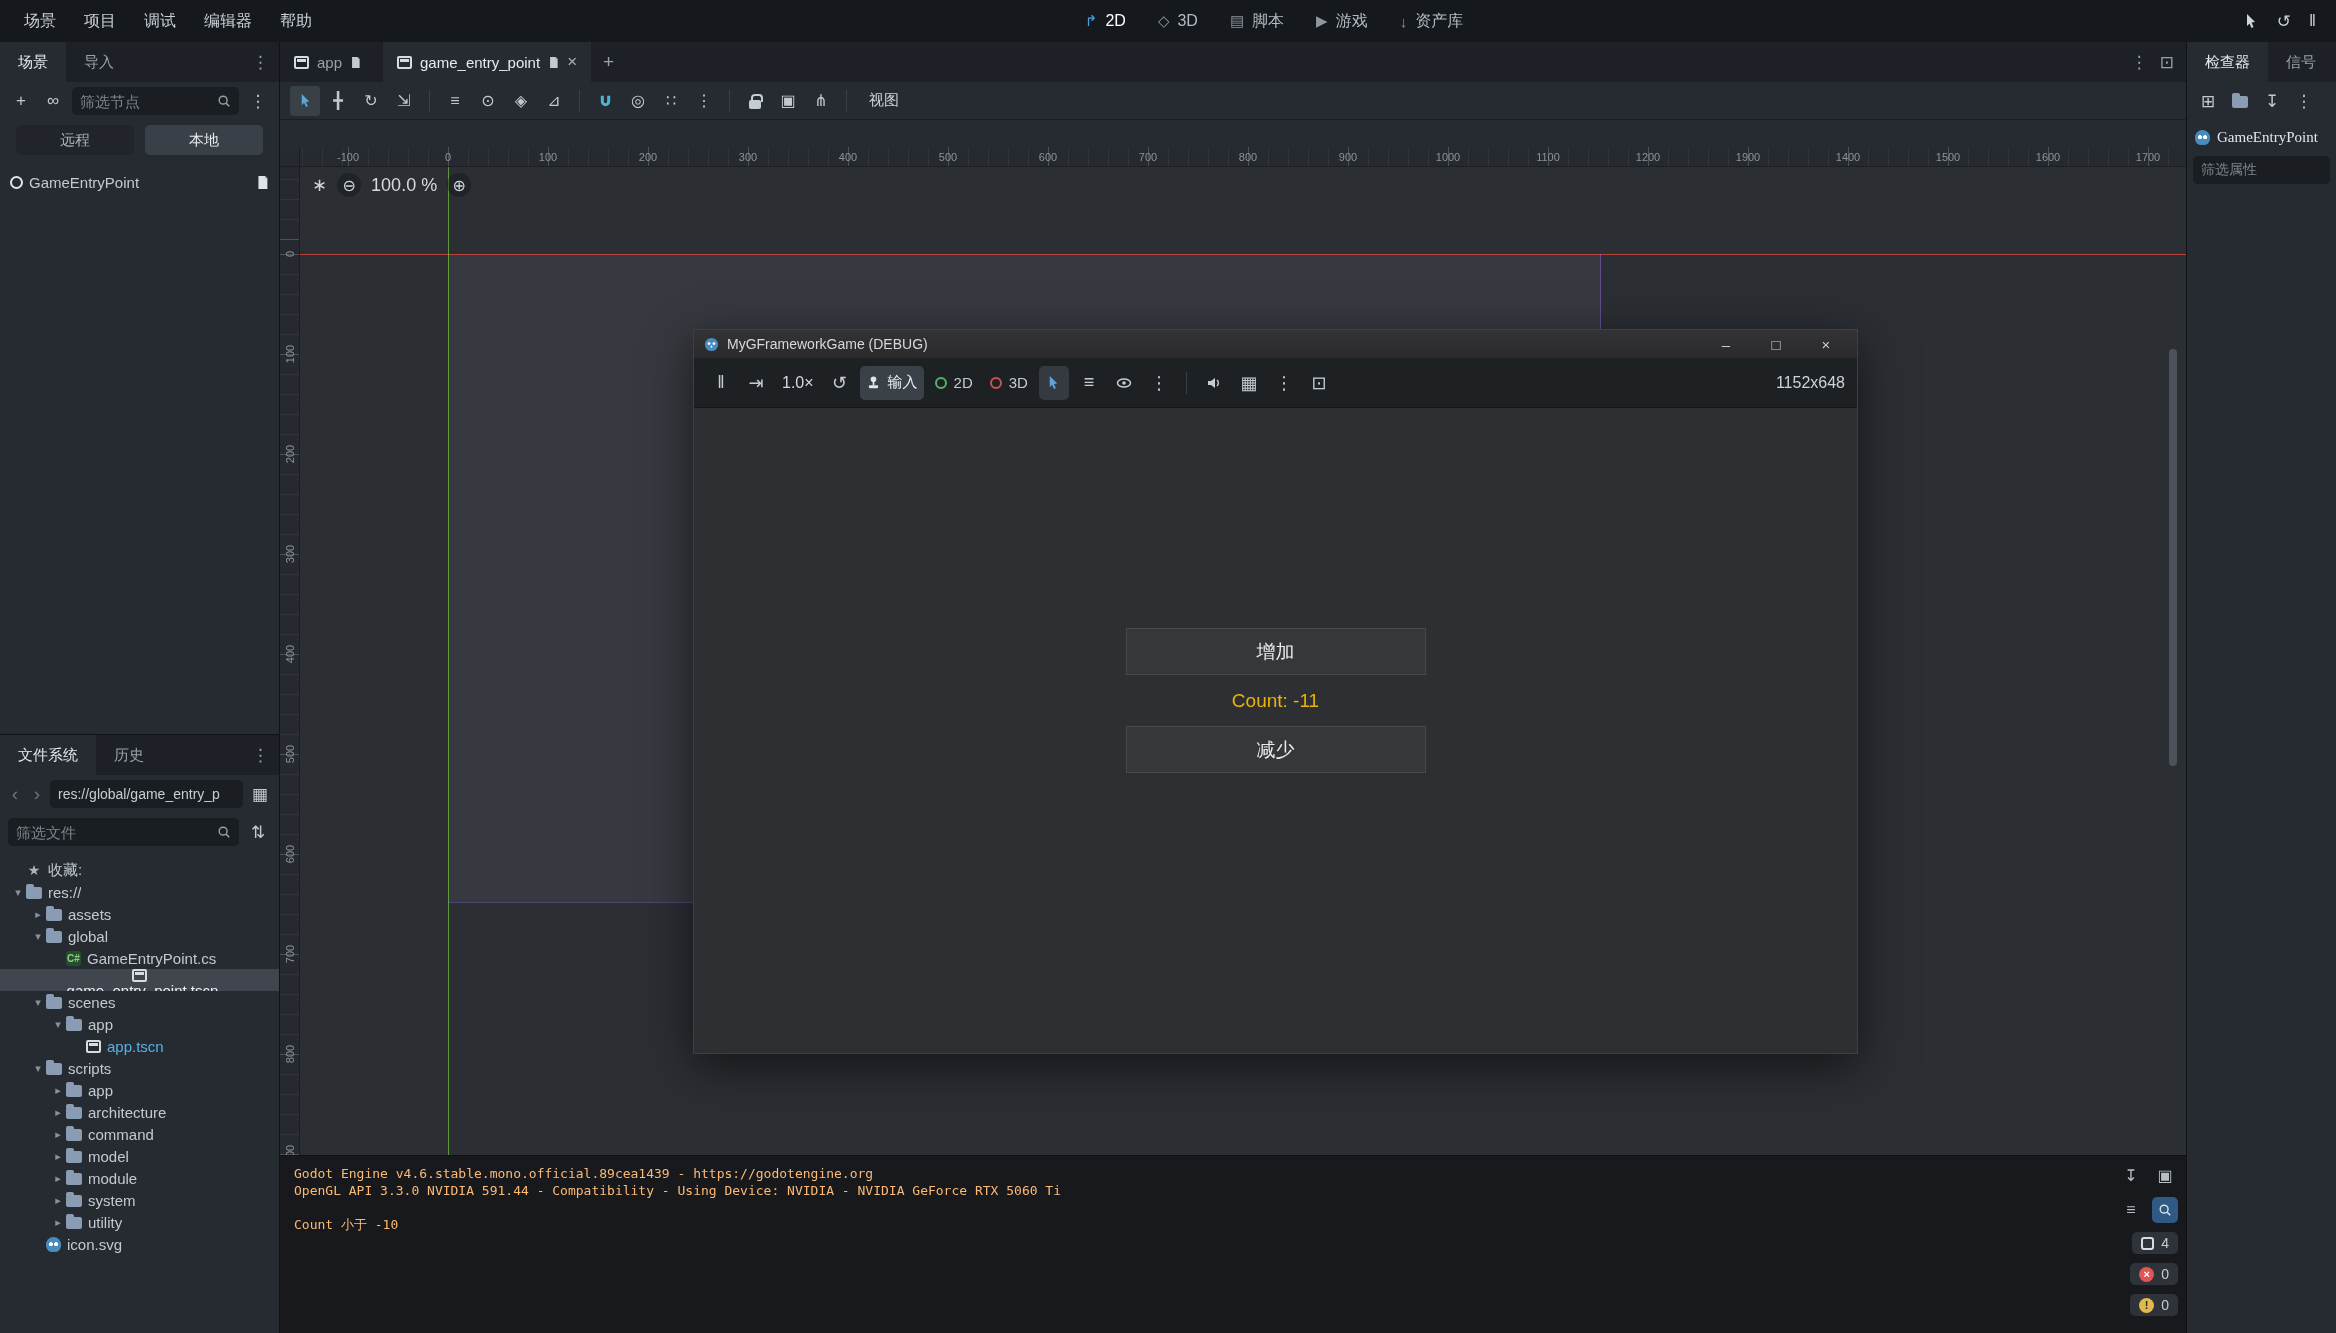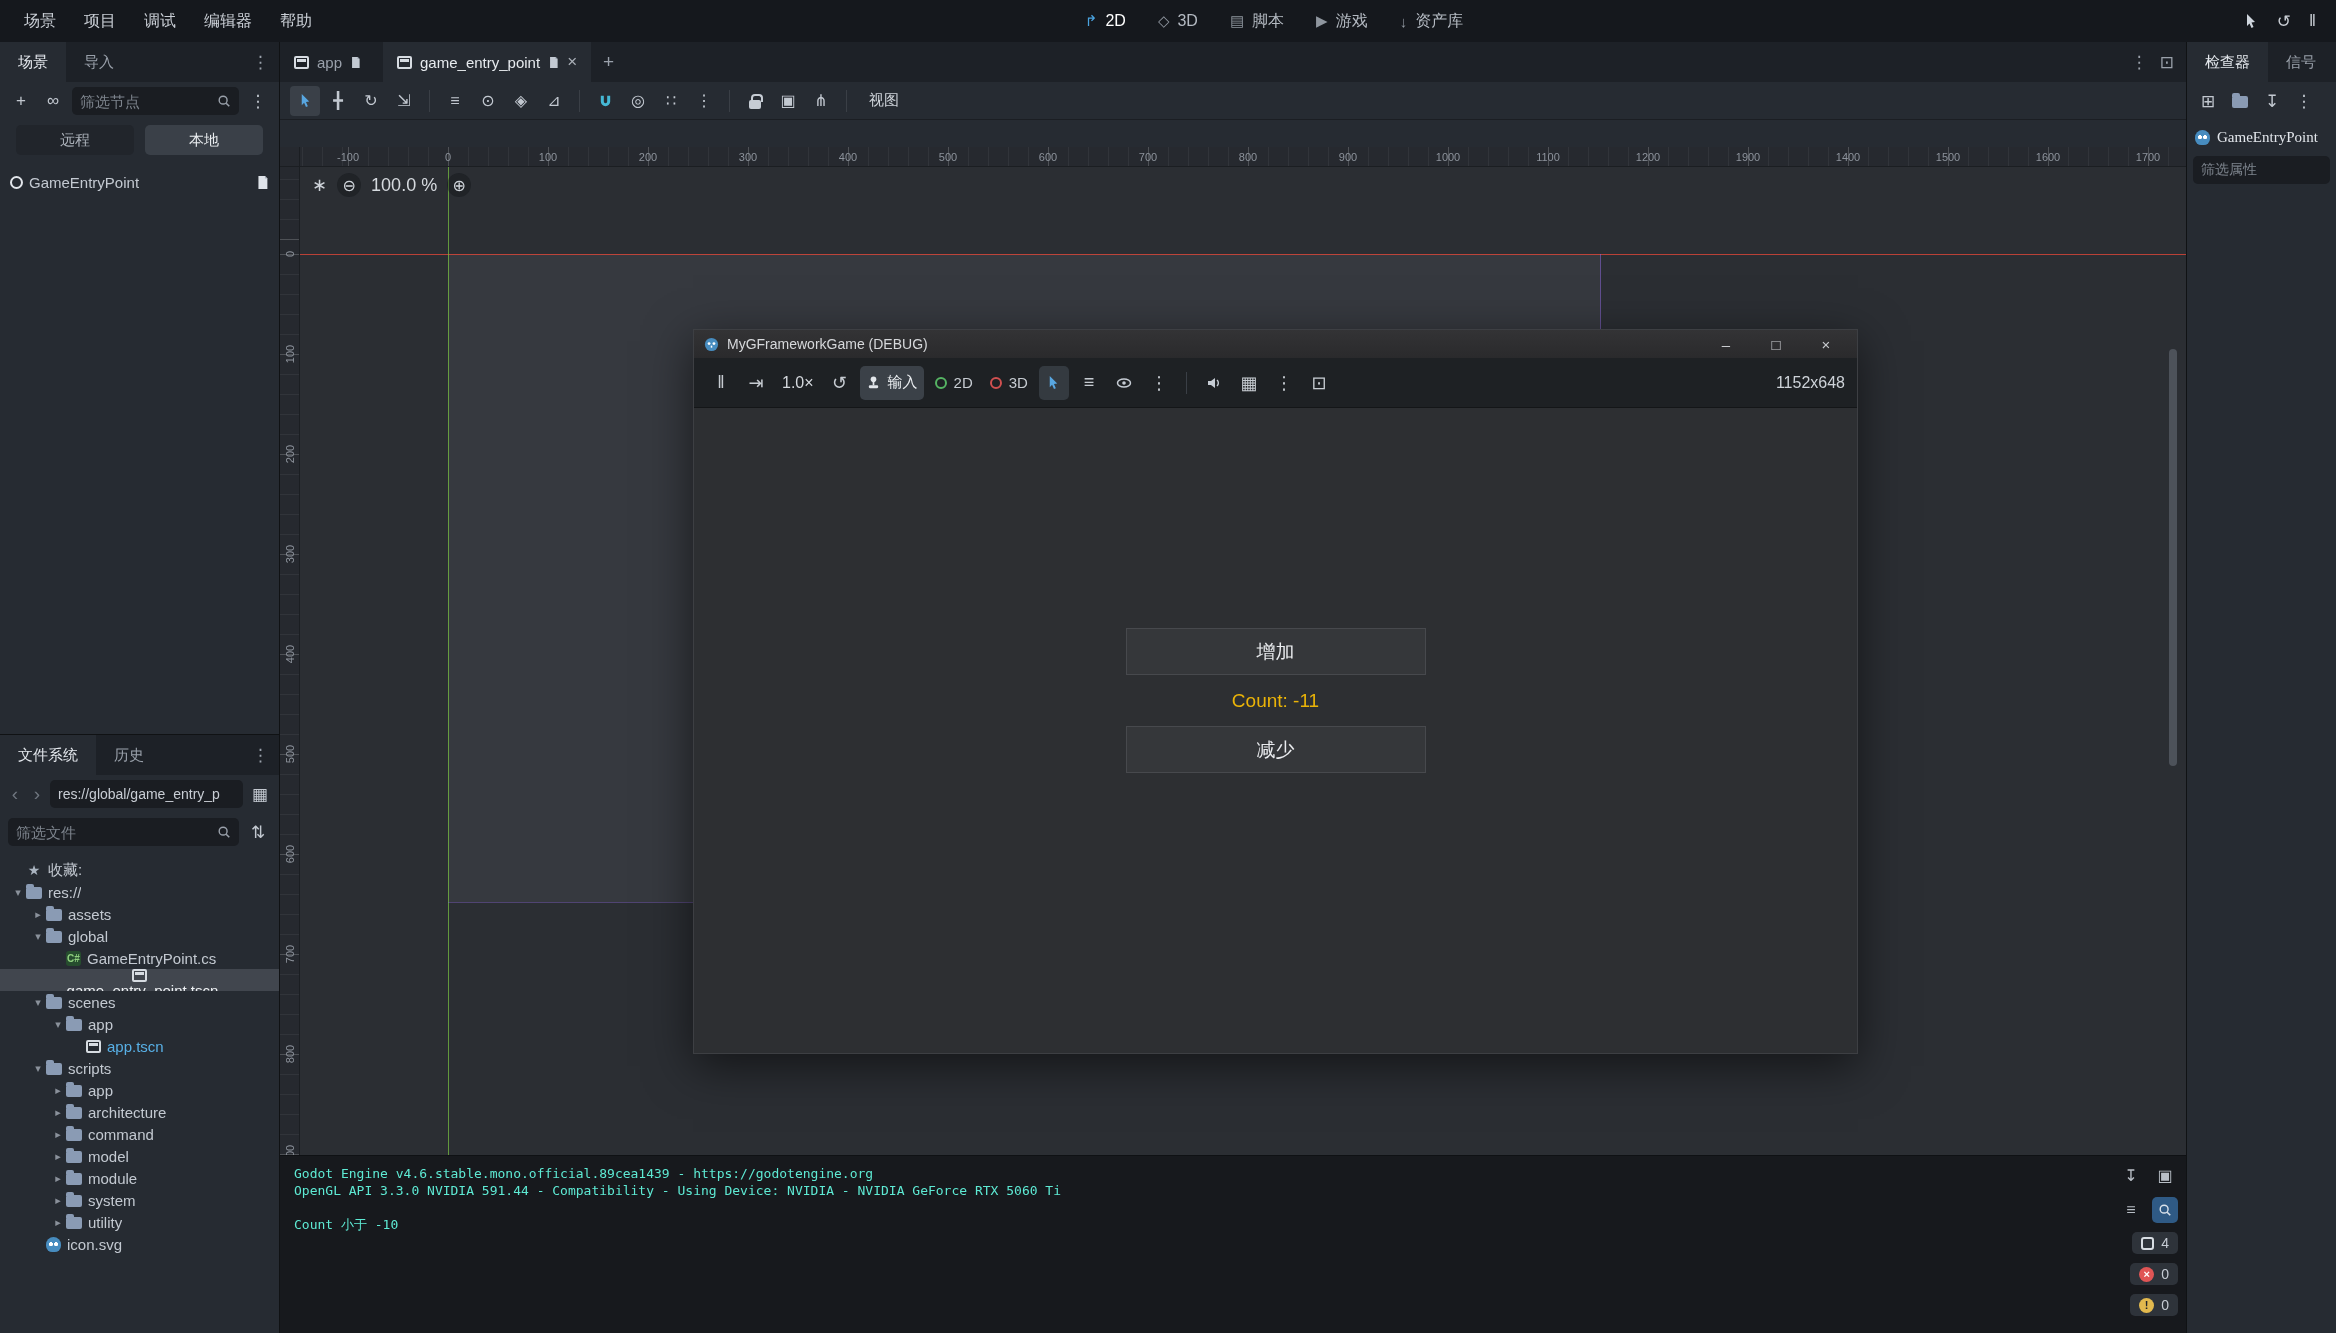--- a/index.html
+++ b/index.html
@@ -129,21 +129,21 @@
 .dot{width:12px;height:12px;border-radius:50%;border:2px solid;flex:none;}
 .dot.green{border-color:#55b463;}
 .dot.red{border-color:#d05050;}
 .gw-res{margin-left:auto;font-size:16px;color:#cdd2d8;}
 .gw-content{flex:1;background:#2d2f32;display:flex;flex-direction:column;align-items:center;padding-top:220px;gap:13px;}
 .game-btn{width:300px;height:47px;background:#35373a;border:1px solid #47494d;color:#e9ebee;font-size:19px;}
 .game-count{font-size:19px;color:#eab308;height:25px;display:flex;align-items:center;}
 
 
 #output{position:absolute;left:0;top:1113px;width:100%;height:178px;background:#17191d;border-top:1px solid #0f1114;}
-.log{padding:9px 14px;font-family:"DejaVu Sans Mono",monospace;font-size:13px;line-height:17px;color:#5eead4;}
+.log{padding:9px 14px;font-family:"DejaVu Sans Mono",monospace;font-size:13px;line-height:17px;color:#fdba74;}
 .log-line{min-height:17px;white-space:pre;overflow:hidden;}
 .out-rail{position:absolute;right:8px;top:6px;display:flex;flex-direction:column;align-items:flex-end;gap:9px;}
 .rail-row{display:flex;gap:8px;}
 .rail-icon{width:26px;height:26px;display:flex;align-items:center;justify-content:center;color:#b8bec6;font-size:16px;border-radius:5px;}
 .rail-icon.active{background:#2f5a85;}
 .badge{display:flex;align-items:center;gap:7px;background:#2e333a;border-radius:5px;padding:3px 9px;font-size:14px;color:#c6ccd4;}
 .bicon{width:15px;height:15px;display:flex;align-items:center;justify-content:center;flex:none;}
 .bicon.msg{border:2px solid #d8dde3;border-radius:3px;width:13px;height:13px;}
 .bicon.err{background:#e05555;border-radius:50%;color:#fff;font-size:11px;font-weight:bold;}
 .bicon.warn{background:#e2b94e;border-radius:50%;color:#23262b;font-size:11px;font-weight:bold;}

